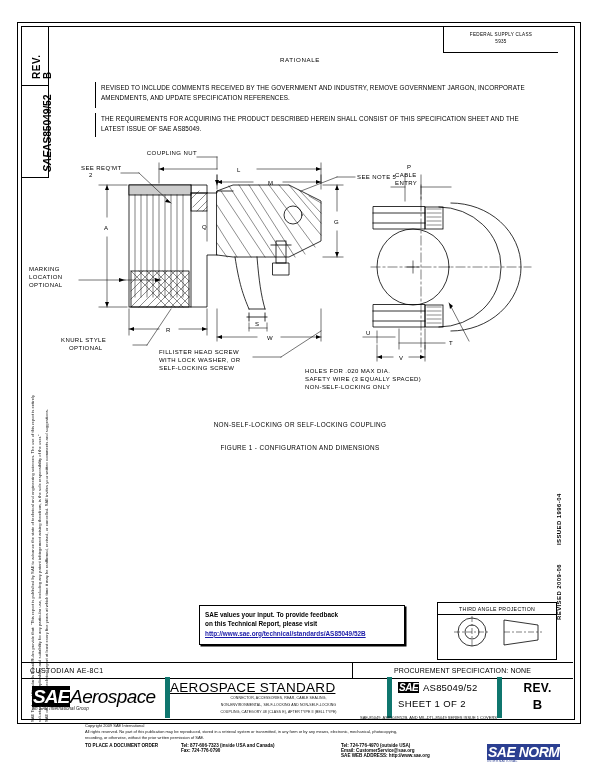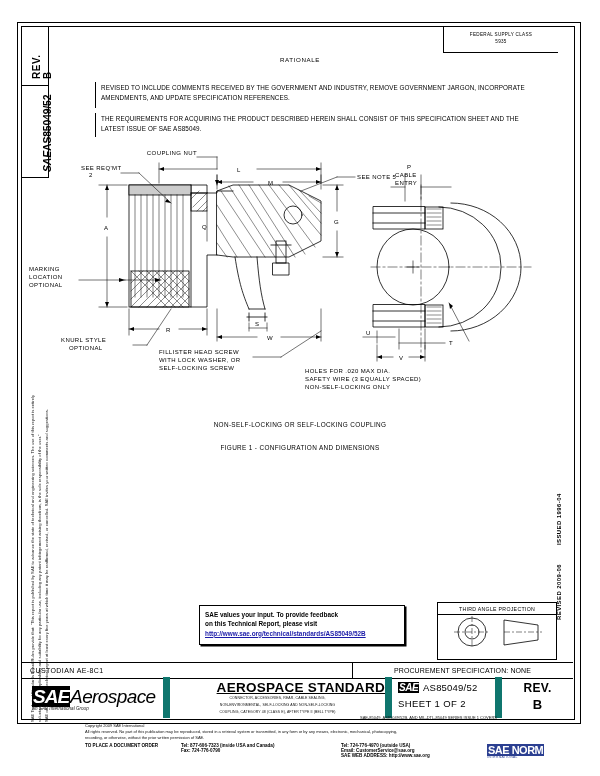--- a/index.html
+++ b/index.html
@@ -62,33 +62,33 @@
   .tap .lbl{text-align:center;font-size:5.2px;letter-spacing:.3px;padding-top:2.5px;border-bottom:1px solid #000;padding-bottom:2.5px;}
 
   
   .strip{position:absolute;left:22px;top:662px;width:551px;height:15px;border-top:1px solid #000;border-bottom:1px solid #000;}
   .strip .sep{position:absolute;left:330px;top:0;width:1px;height:15px;background:#000;}
   .strip .cust{position:absolute;left:8px;top:3.5px;font-size:7px;letter-spacing:.4px;}
   .strip .proc{position:absolute;left:330px;top:3.5px;width:221px;text-align:center;font-size:7px;letter-spacing:.1px;}
 
   
   .tb{position:absolute;left:22px;top:677px;width:551px;height:41px;display:flex;}
-  .tb .cell{border-right:7px solid #0f766e;box-sizing:border-box;height:41px;position:relative;}
+  .tb .cell{border-right:5px solid #0f766e;box-sizing:border-box;height:41px;position:relative;}
   .tb .c-logo{width:148px;}
   .tb .c-title{width:222px;}
   .tb .c-num{width:110px;}
   .tb .c-rev{width:71px;border-right:none;}
 
   .logo-wrap{position:absolute;left:10px;top:9px;}
   .logo-sae{font-weight:bold;font-style:italic;font-size:19px;letter-spacing:-1px;}
   .logo-sae .bar{background:#000;color:#fff;padding:0 1px;}
   .logo-aero{font-style:italic;font-size:19px;letter-spacing:-.6px;}
   .logo-sub{font-size:4.6px;font-style:italic;margin-top:-2px;color:#222;}
 
-  .t-main{text-align:right;font-weight:bold;font-size:13.5px;letter-spacing:.3px;padding-top:3px;text-decoration:underline;}
+  .t-main{text-align:left;font-weight:normal;font-size:13.5px;letter-spacing:.3px;padding-top:3px;text-decoration:underline;}
   .t-sub{text-align:center;font-size:3.5px;line-height:1.65;letter-spacing:.1px;padding:1px 5px 0;color:#111;}
 
   .num-top{display:flex;align-items:center;gap:4px;padding:5px 0 0 6px;}
   .num-sae{font-weight:bold;font-style:italic;font-size:10px;letter-spacing:-.5px;}
   .num-sae .bar{background:#000;color:#fff;padding:0 1px;}
   .num-val{font-size:9.5px;letter-spacing:.2px;}
   .num-sheet{padding:5px 0 0 6px;font-size:9.5px;letter-spacing:.4px;}
 
   .rev-l1{text-align:center;font-size:12px;font-weight:bold;padding-top:4px;letter-spacing:.3px;}
   .rev-l2{text-align:center;font-size:13px;font-weight:bold;padding-top:2px;}
@@ -98,21 +98,21 @@
   .foot .cp{font-size:4px;line-height:1.5;color:#111;}
   .foot .ordr{display:flex;margin-top:2px;font-size:4.6px;font-weight:bold;}
   .foot .ordr .k{width:96px;}
   .foot .ordr .m{width:160px;}
   .foot .ordr .r{width:auto;}
   .foot .ln2{display:flex;font-size:4.6px;font-weight:bold;}
   .foot .ln2 .k{width:96px;}
   .foot .ln2 .m{width:160px;}
 
   .saenorm{position:absolute;left:487px;top:744px;}
-  .saenorm .n1{font-weight:bold;font-size:11px;color:#2b3f91;letter-spacing:-.5px;}
+  .saenorm .n1{font-weight:bold;font-style:italic;font-size:14px;color:#2b3f91;letter-spacing:-.5px;}
   .saenorm .n1 .bx{background:#2b3f91;color:#fff;padding:0 1px;}
   .saenorm .n2{font-size:3.4px;color:#2b3f91;letter-spacing:.3px;margin-top:-1px;}
 
   .topline{position:absolute;left:360px;top:715px;width:195px;font-size:4px;color:#111;}
 </style>
 </head>
 <body>
 
 <div class="page">
 

